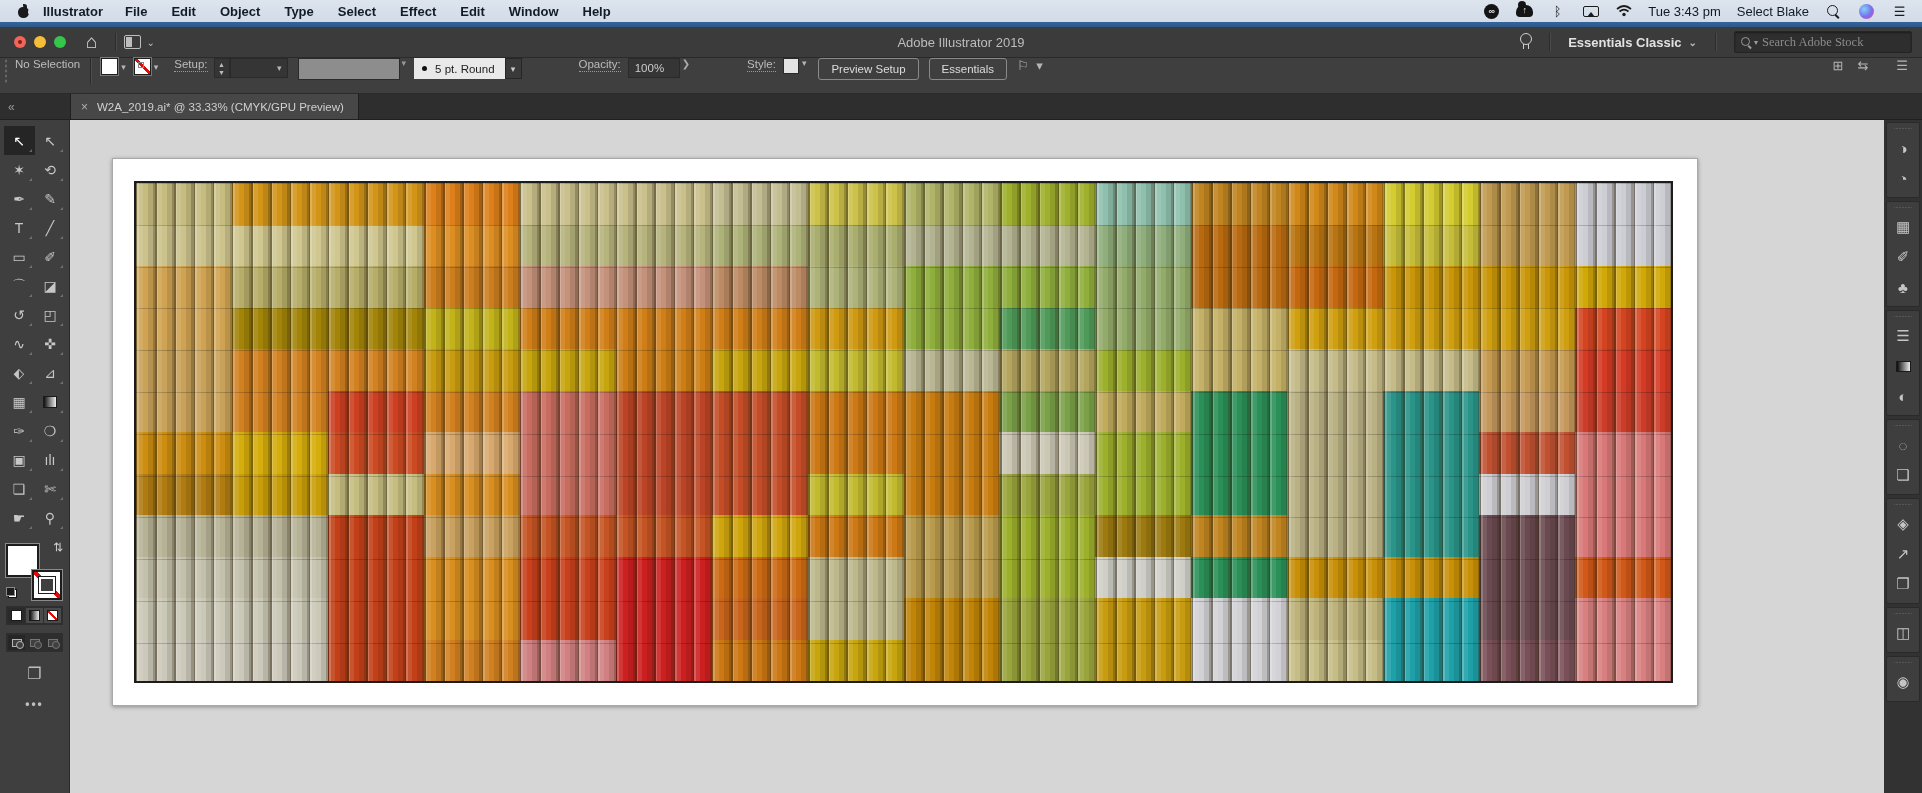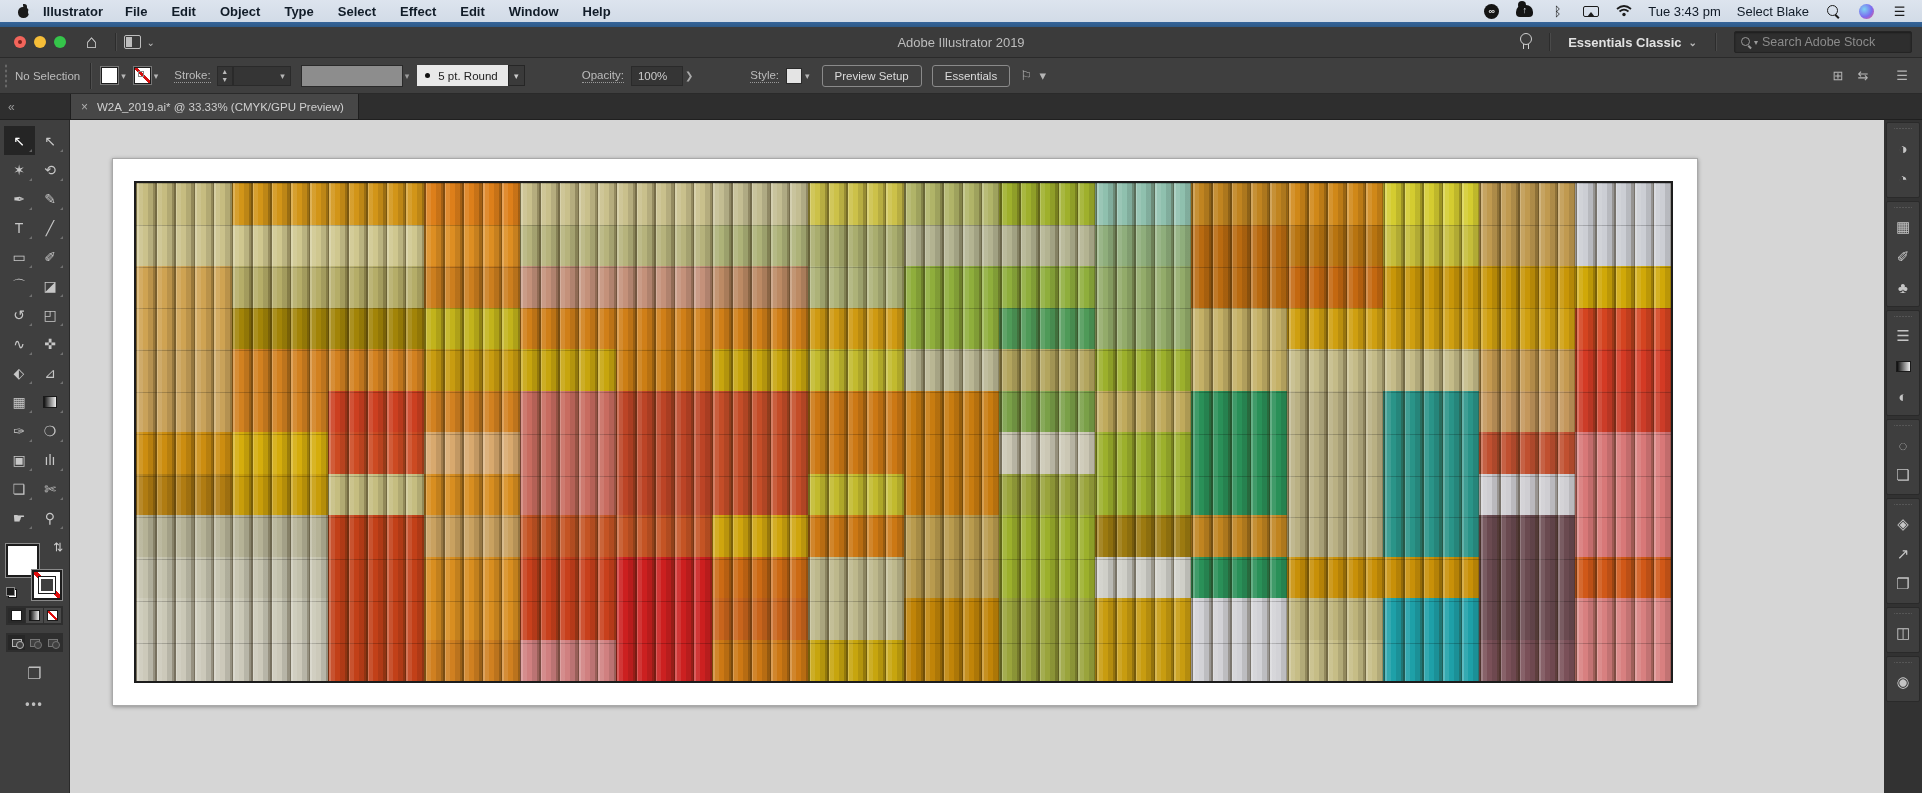--- a/index.html
+++ b/index.html
@@ -47,25 +47,25 @@
   .titlebar .right { margin-left:auto; display:flex; align-items:center; gap:10px; }
   .bulb { width:12px; height:18px; position:relative; }
   .bulb::before { content:""; position:absolute; left:1px; top:0; width:10px; height:10px; border:1.5px solid #cfcfcf; border-radius:50%; }
   .bulb::after { content:""; position:absolute; left:4px; top:11px; width:4px; height:5px; border-left:1.5px solid #cfcfcf; border-right:1.5px solid #cfcfcf; }
   .workspace { color:#e2e2e2; font-weight:bold; font-size:13px; display:flex; align-items:center; gap:7px; }
   .stock-search { width:178px; height:22px; background:#2e2e2e; border:1px solid #242424; box-shadow:inset 0 1px 2px rgba(0,0,0,.4); border-radius:2px; display:flex; align-items:center; padding:0 6px; gap:4px; }
   .stock-search .mag2 { width:11px; height:11px; position:relative; flex:none; }
   .mag2::before { content:""; position:absolute; left:0; top:0; width:7px; height:7px; border:1.5px solid #9a9a9a; border-radius:50%; }
   .mag2::after { content:""; position:absolute; left:8px; top:8px; width:4px; height:1.5px; background:#9a9a9a; transform:rotate(45deg); transform-origin:0 0; }
   .stock-search .dn { color:#9a9a9a; font-size:8px; margin-left:-2px; }
-  .stock-search input { background:transparent; border:none; outline:none; color:#cfcfcf; font-size:12.5px; width:100%; font-family:Liberation Sans, sans-serif; }
+  .stock-search input { background:transparent; border:none; outline:none; color:#cfcfcf; font-size:12.5px; width:100%; font-family:Liberation Serif, serif; }
   .stock-search input::placeholder { color:#8b8b8b; }
 
   
-  .controlbar { height:36px; background:#3f3f3f; border-bottom:1px solid #2a2a2a; display:flex; align-items:center; padding:0 6px 0 0; font-size:11.5px; color:#c3c3c3; }
+  .controlbar { height:36px; background:#3f3f3f; border-bottom:1px solid #2a2a2a; display:flex; align-items:flex-start; padding:0 6px 0 0; font-size:11.5px; color:#c3c3c3; }
   .grip { width:7px; height:26px; margin:0 6px 0 2px; background-image:radial-gradient(circle, #777 1px, transparent 1.2px); background-size:4px 5px; background-position:center; background-repeat:repeat-y; }
   .cb-sep { width:1px; height:26px; background:#2a2a2a; box-shadow:1px 0 0 #4e4e4e; margin:0 10px; flex:none; }
   .cb-label { color:#bcbcbc; }
   .cb-link { color:#bcbcbc; border-bottom:1px dotted #9a9a9a; padding-bottom:1px;margin-left:47px; }
   .swatch-w { display:flex; align-items:center; gap:3px; margin-right:8px; }
   .swatch { width:17px; height:17px; background:#fff; border:1px solid #1e1e1e; box-shadow:0 0 0 1px #777; position:relative; }
   .swatch.none::before { content:""; position:absolute; inset:0; background:linear-gradient(45deg, transparent 44%, #d40e0e 44%, #d40e0e 58%, transparent 58%); }
   .swatch.none::after { content:""; position:absolute; left:3px; top:3px; right:6px; bottom:6px; border:1px solid #888; background:#fff0; }
   .chev-dn { color:#b5b5b5; font-size:9px; }
   .stepper { display:flex; flex-direction:column; justify-content:center; gap:1px; background:#353535; border:1px solid #2a2a2a; width:16px; height:20px; align-items:center; color:#bbb; font-size:7px; line-height:1; }
@@ -230,21 +230,21 @@
     <span class="cb-label">No Selection</span>
     <span class="cb-sep"></span>
     <span class="swatch-w">
         <span class="swatch"></span>
         <span class="chev-dn">▾</span>
       </span>
     <span class="swatch-w">
         <span class="swatch none"></span>
         <span class="chev-dn">▾</span>
       </span>
-    <span class="cb-link" style="margin-left:8px;">Stroke:</span>
+    <span class="cb-link" style="margin-left:8px;">Setup:</span>
     <span class="stepper" style="margin-left:6px;">
         <span>▲</span>
         <span>▼</span>
       </span>
     <span class="dd-dark" style="width:58px;">
         <span class="chev-dn">▾</span>
       </span>
     <span class="brush-preview"></span>
     <span class="brush-preview-chev">▾</span>
     <span class="preset-dd">

